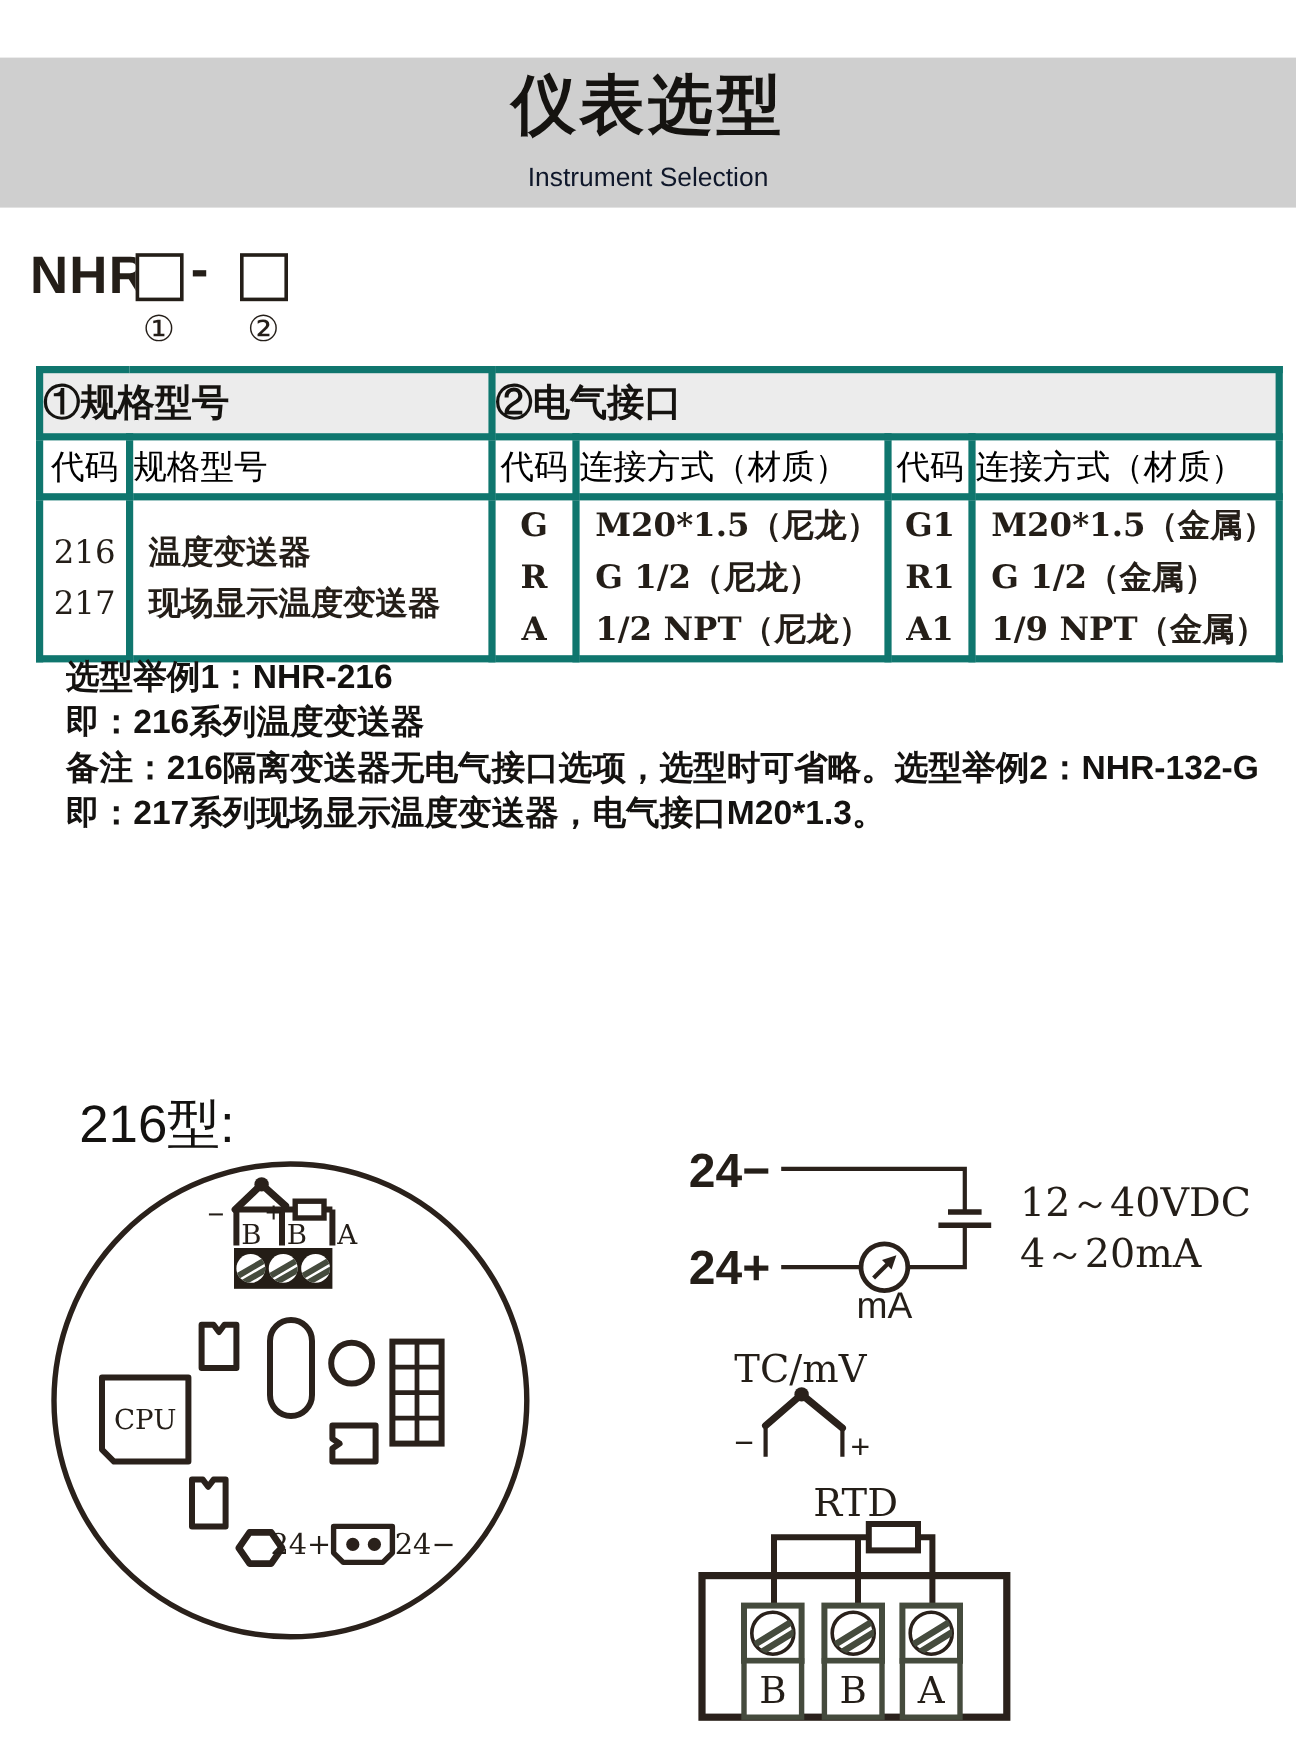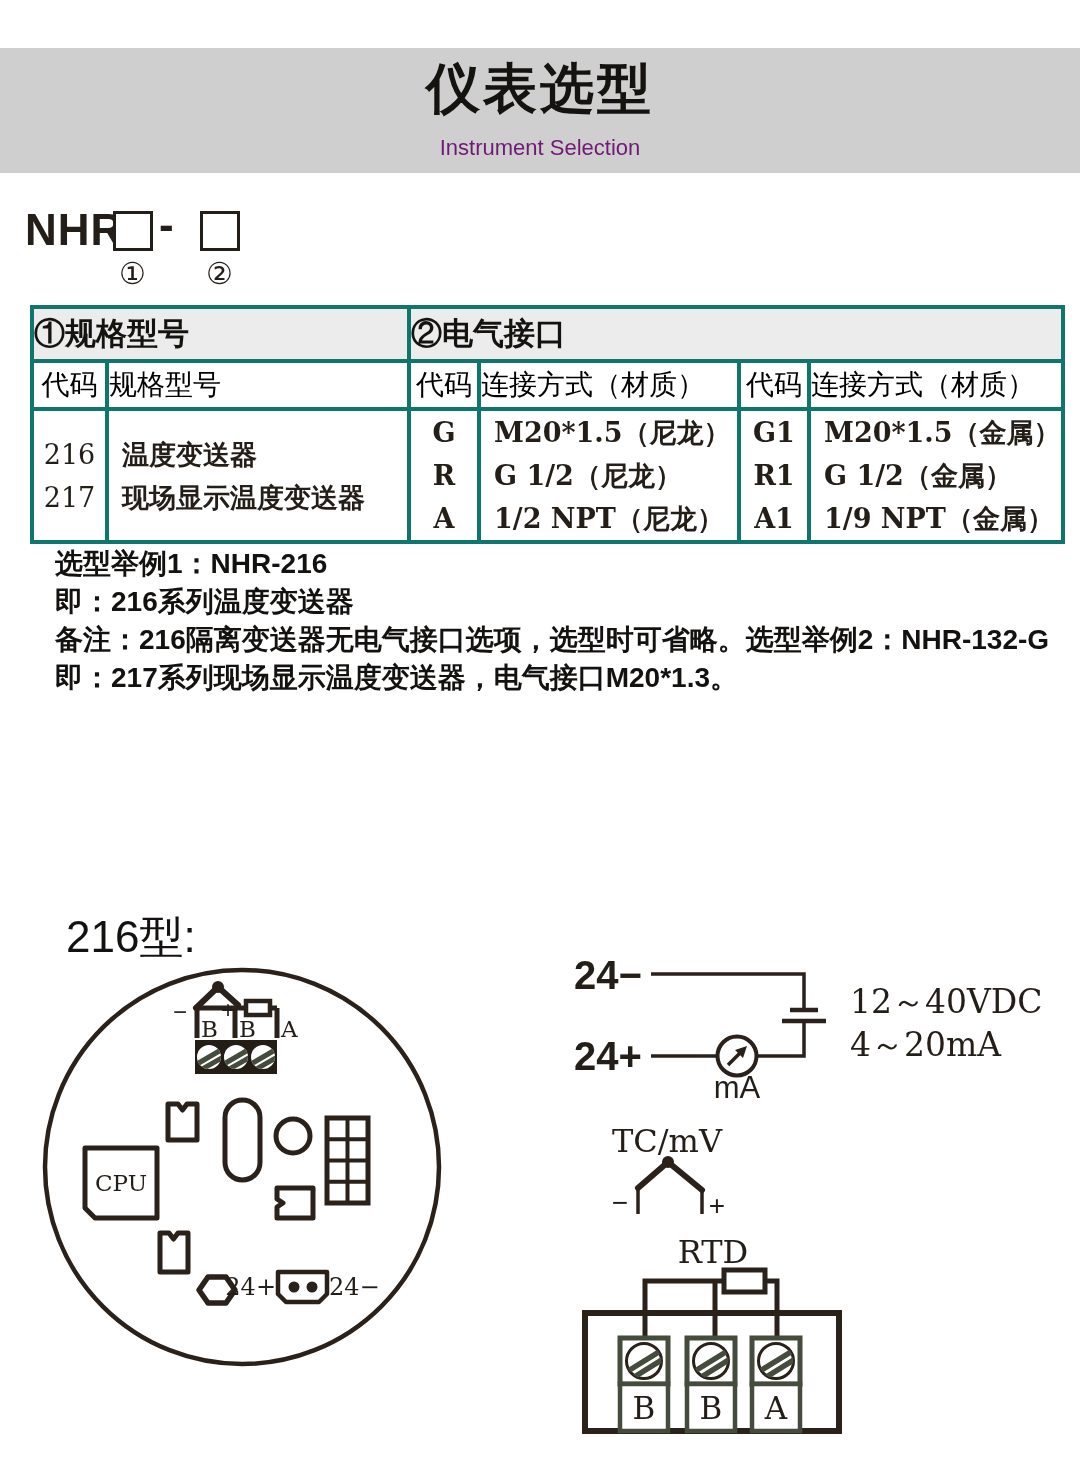--- a/index.html
+++ b/index.html
@@ -4,32 +4,32 @@
 <style>
   html,body{margin:0;padding:0;background:#fff;}
   .page{position:relative;width:1080px;height:1463px;background:#ffffff;overflow:hidden;
         font-family:"Liberation Sans",sans-serif;color:#1c1712;}
   
   .banner{position:absolute;left:0;width:1080px;background:#cfcfcf;
           display:flex;flex-direction:column;align-items:center;justify-content:center;}
   .banner.b1{top:48px;height:125px;}
   .banner.b2{top:718px;height:127px;}
   .banner .t{font-size:54px;font-weight:bold;letter-spacing:3px;line-height:1.05;color:#151310;}
-  .banner .s{font-size:22px;color:#701a75;margin-top:18px;letter-spacing:0px;}
+  .banner .s{font-size:22px;color:#0f172a;margin-top:18px;letter-spacing:0px;}
   
   .nhr{position:absolute;left:25px;top:205px;font-size:44px;font-weight:bold;letter-spacing:1px;color:#241e18;}
   .codebox{position:absolute;top:211px;width:34px;height:34px;border:3px solid #241e18;background:#fff;}
   .codebox.c1{left:113px;} .codebox.c2{left:200px;}
   .dash{position:absolute;left:159px;top:200px;font-size:44px;font-weight:bold;color:#241e18;}
   .marker{position:absolute;top:256px;font-size:30px;color:#241e18;}
   .marker.m1{left:119px;} .marker.m2{left:206px;}
   
   table.sel{position:absolute;left:30px;top:305px;border-collapse:collapse;table-layout:fixed;
             background:#fff;}
-  table.sel,table.sel td{border:4px solid #0f766e;}
+  table.sel,table.sel td{border:6px solid #0f766e;}
   table.sel{border:3px solid #1c1712;}
   table.sel td{padding:0;vertical-align:middle;overflow:hidden;}
   td.gh{height:50px;background:#ececec;font-size:31px;font-weight:bold;padding-left:16px;color:#151310;}
   td.sh{height:44px;font-family:"DejaVu Serif","Liberation Serif",serif;font-size:28px;color:#000000;}
   td.dc{vertical-align:top;font-family:"DejaVu Serif","Liberation Serif",serif;font-size:27px;
         color:#241e18;height:129px;}
   .cell-lines{display:flex;flex-direction:column;}
   .cell-lines div{line-height:43px;height:43px;white-space:nowrap;}
   .ctr{text-align:center;} .lft{padding-left:13px;}
   .bold{font-weight:bold;}

